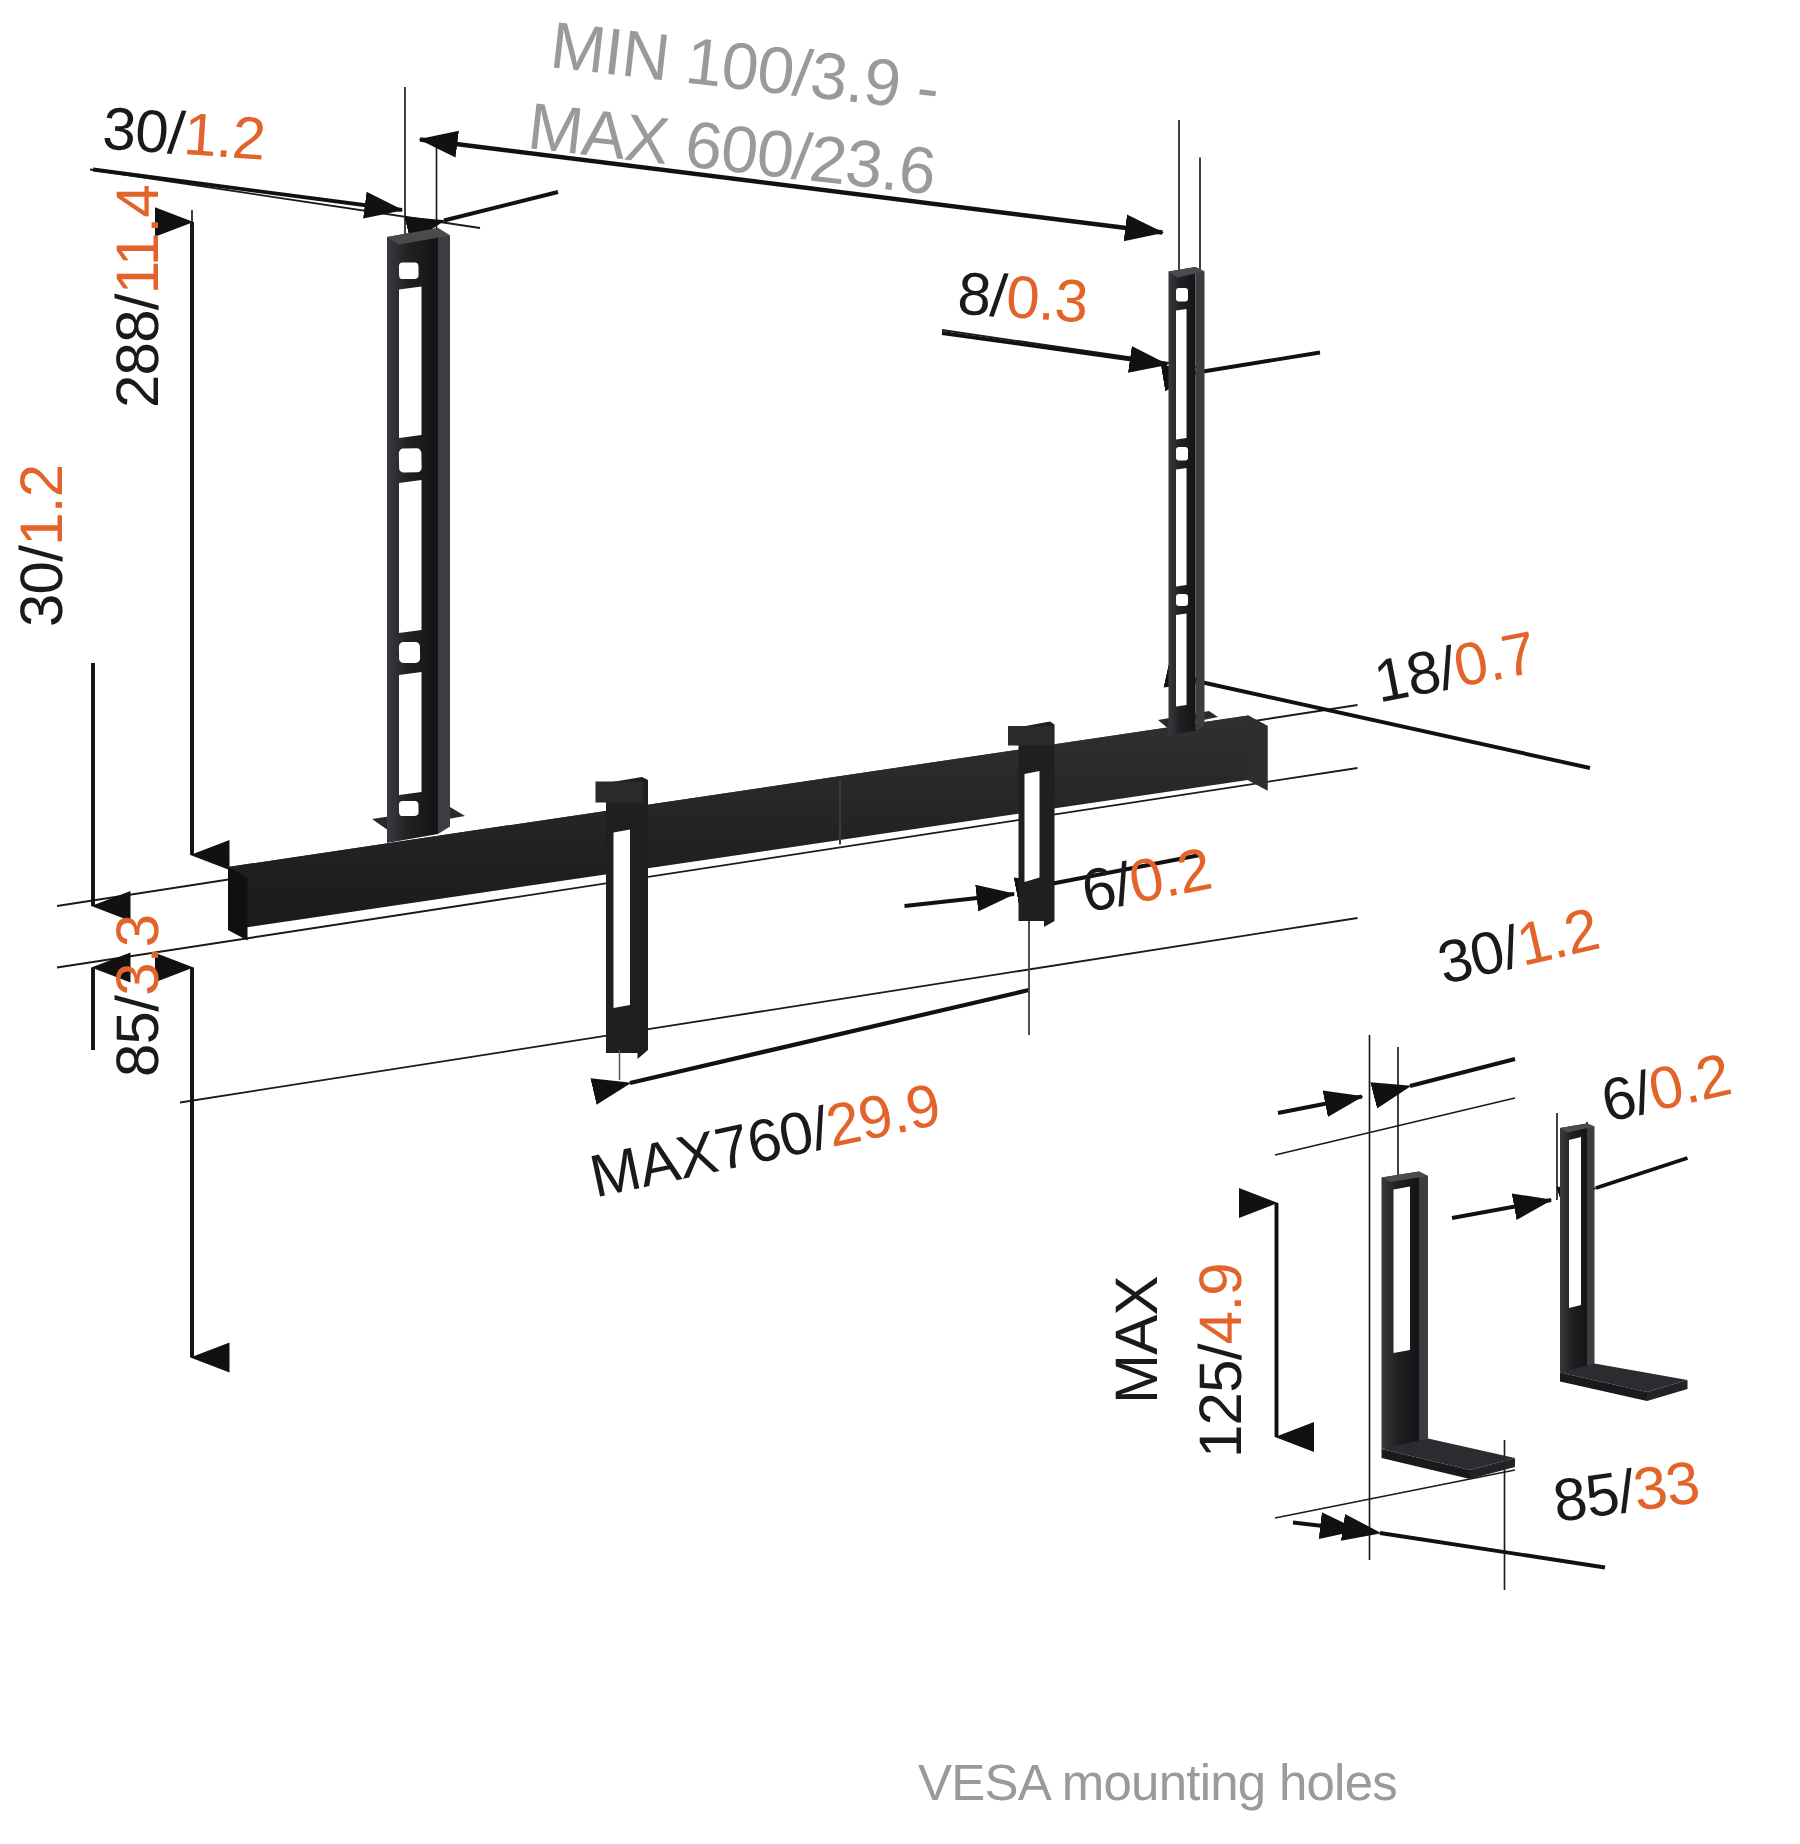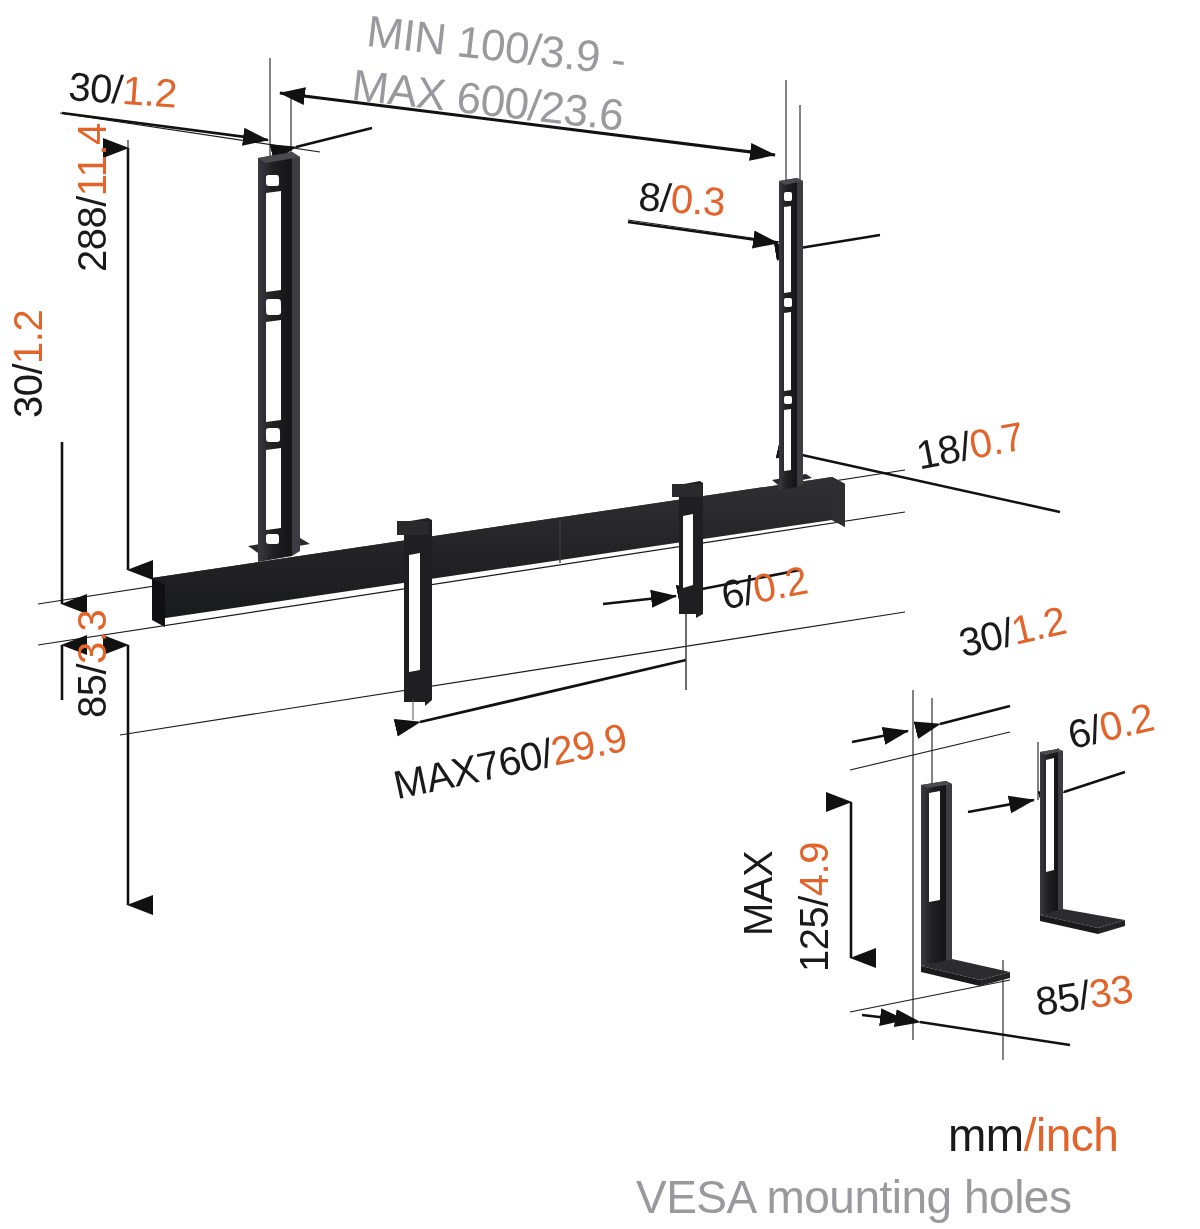--- a/index.html
+++ b/index.html
@@ -247,17 +247,16 @@
 
   <div class="lbl dimtxt" style="left:955px;top:624px;transform:rotate(-13deg);transform-origin:left top;"><span>30/</span><span class="o">1.2</span></div>
 
   <div class="lbl dimtxt" style="left:1064px;top:716px;transform:rotate(-13deg);transform-origin:left top;"><span>6/</span><span class="o">0.2</span></div>
 
   <div class="lbl dimtxt" style="left:738px;top:936px;transform:rotate(-90deg);transform-origin:left top;">MAX</div>
   <div class="lbl dimtxt" style="left:794px;top:972px;transform:rotate(-90deg);transform-origin:left top;"><span>125/</span><span class="o">4.9</span></div>
 
   <div class="lbl dimtxt" style="left:1033px;top:982px;transform:rotate(-8deg);transform-origin:left top;"><span>85/</span><span class="o">33</span></div>
 
-  <div class="lbl" style="left:948px;top:1108px;font-size:46px;"><span>mm</span><span class="o">/</span><span class="o">inch</span></div>
-
-  <div class="lbl gray" style="left:636px;top:1170px;font-size:46px;text-align:center;">VESA mounting holes</div>
+
+  <div class="lbl gray" style="left:612px;top:1170px;font-size:34px;text-align:center;">VESA mounting holes</div>
 
 </div>
 
 </body></html>

